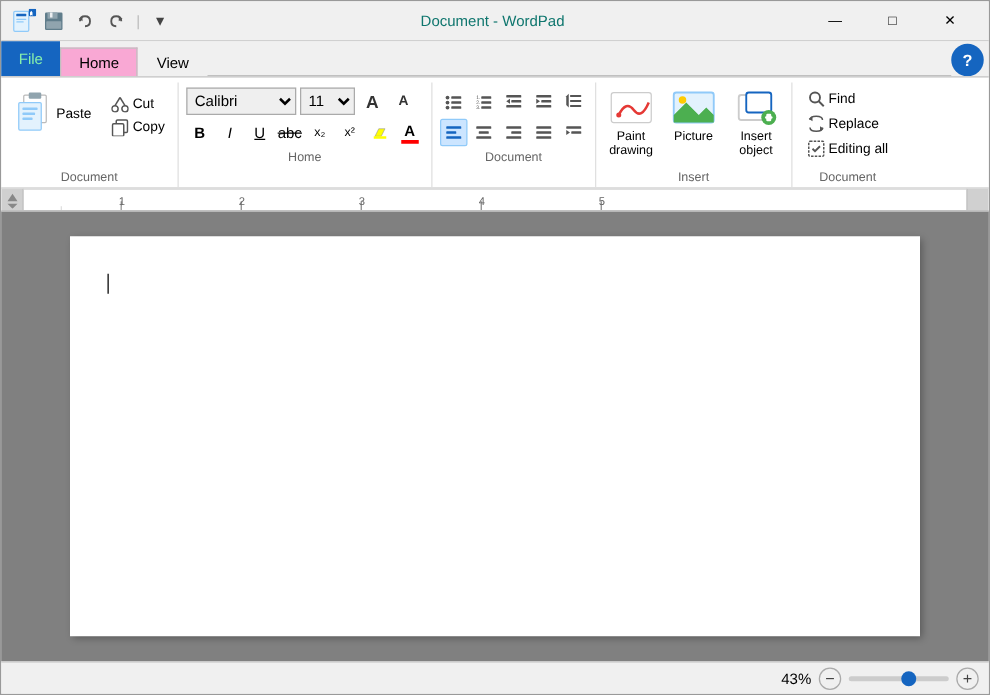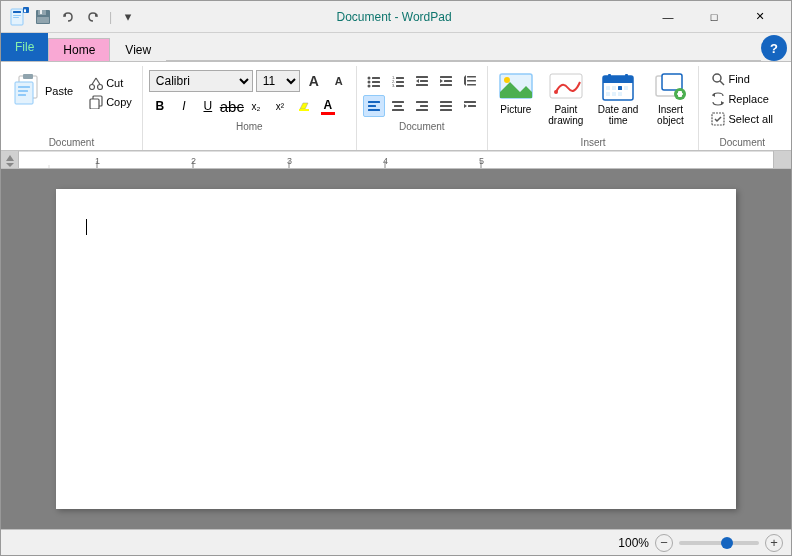--- a/index.html
+++ b/index.html
@@ -92,21 +92,21 @@
       display: flex;
       align-items: center;
       gap: 3px;
       padding: 2px 4px;
       cursor: pointer;
       border-radius: 2px;
       font-size: 11px;
       white-space: nowrap;
     }
     .font-select {
-      width: 104px; height: 22px;
+      width: 88px; height: 22px;
       border: 1px solid #aaa;
       font-size: 12px;
       padding: 0 2px;
       cursor: pointer;
     }
     .size-select {
       width: 44px; height: 22px;
       border: 1px solid #aaa;
       font-size: 12px;
       padding: 0 2px;
@@ -308,21 +308,21 @@
         <select class="size-select">
           <option>11</option>
         </select>
         <div class="font-btn" style="font-size:14px; font-weight:bold; color:#333;">A</div>
         <div class="font-btn" style="font-size:11px; font-weight:bold; color:#333;">A</div>
       </div>
       <div style="display:flex; gap:2px; align-items:center;">
         <div class="font-btn bold">B</div>
         <div class="font-btn italic">I</div>
         <div class="font-btn underline">U</div>
-        <div class="font-btn" style="text-decoration:line-through; font-size:15px;">abc</div>
+        <div class="font-btn" style="text-decoration:line-through; font-size:12px;">abc</div>
         <div class="font-btn" style="font-size:10px;">x₂</div>
         <div class="font-btn" style="font-size:10px;">x²</div>
         <div class="font-btn">
           <svg width="14" height="14" viewBox="0 0 14 14">
             <path d="M3 10 L6 4 L11 4 L8 10 Z" fill="#ffff00" stroke="#999" stroke-width="0.5"></path>
             <rect x="2" y="10" width="10" height="2" fill="#ffff00"></rect>
           </svg>
         </div>
         <div class="font-btn">
           <div style="display:flex;flex-direction:column;align-items:center;">
@@ -421,55 +421,37 @@
         </div>
       </div>
       <div class="ribbon-group-label">Document</div>
     </div>
 
     <div style="display:flex; flex-direction:column; border-right:1px solid #e0e0e0; padding:4px 4px 0 4px;">
       <div style="display:flex; gap:2px; flex:1; align-items:flex-start;">
 
         <div class="insert-btn">
           <svg width="36" height="32" viewBox="0 0 36 32">
+            <rect x="2" y="2" width="32" height="24" rx="2" fill="white" stroke="#ccc" stroke-width="1"></rect>
+            <path d="M8 20 Q14 8 20 16 Q26 24 32 10" fill="none" stroke="#e53935" stroke-width="2"></path>
+            <circle cx="8" cy="20" r="2" fill="#e53935"></circle>
+          </svg>
+          <span style="font-size:10px; text-align:center; white-space:pre;">Paint
+drawing</span>
+        </div>
+
+        <div class="insert-btn">
+          <svg width="36" height="32" viewBox="0 0 36 32">
             <rect x="2" y="2" width="32" height="24" rx="2" fill="#e3f2fd" stroke="#90caf9" stroke-width="1.5"></rect>
             <circle cx="9" cy="8" r="3" fill="#ffcc02"></circle>
             <polygon points="2,20 12,10 22,20 28,14 34,20 34,26 2,26" fill="#4caf50"></polygon>
           </svg>
           <span style="font-size:10px;">Picture</span>
         </div>
 
-        <div class="insert-btn">
-          <svg width="36" height="32" viewBox="0 0 36 32">
-            <rect x="2" y="2" width="32" height="24" rx="2" fill="white" stroke="#ccc" stroke-width="1"></rect>
-            <path d="M8 20 Q14 8 20 16 Q26 24 32 10" fill="none" stroke="#e53935" stroke-width="2"></path>
-            <circle cx="8" cy="20" r="2" fill="#e53935"></circle>
-          </svg>
-          <span style="font-size:10px; text-align:center; white-space:pre;">Paint
-drawing</span>
-        </div>
-
-        <div class="insert-btn">
-          <svg width="36" height="32" viewBox="0 0 36 32">
-            <rect x="3" y="4" width="30" height="24" rx="2" fill="white" stroke="#1565c0" stroke-width="1.5"></rect>
-            <rect x="3" y="4" width="30" height="7" rx="2" fill="#1565c0"></rect>
-            <rect x="3" y="8" width="30" height="3" fill="#1565c0"></rect>
-            <rect x="8" y="2" width="3" height="6" rx="1" fill="#1565c0"></rect>
-            <rect x="25" y="2" width="3" height="6" rx="1" fill="#1565c0"></rect>
-            <rect x="6" y="14" width="4" height="4" rx="0.5" fill="#e3f2fd"></rect>
-            <rect x="12" y="14" width="4" height="4" rx="0.5" fill="#e3f2fd"></rect>
-            <rect x="18" y="14" width="4" height="4" rx="0.5" fill="#1565c0"></rect>
-            <rect x="24" y="14" width="4" height="4" rx="0.5" fill="#e3f2fd"></rect>
-            <rect x="6" y="20" width="4" height="4" rx="0.5" fill="#e3f2fd"></rect>
-            <rect x="12" y="20" width="4" height="4" rx="0.5" fill="#e3f2fd"></rect>
-            <rect x="18" y="20" width="4" height="4" rx="0.5" fill="#e3f2fd"></rect>
-          </svg>
-          <span style="font-size:10px; text-align:center; white-space:pre;">Date and
-time</span>
-        </div>
 
         <div class="insert-btn">
           <svg width="36" height="32" viewBox="0 0 36 32">
             <rect x="4" y="4" width="24" height="20" rx="2" fill="white" stroke="#ccc" stroke-width="1.5"></rect>
             <rect x="10" y="2" width="20" height="16" rx="2" fill="white" stroke="#1565c0" stroke-width="1.5"></rect>
             <circle cx="28" cy="22" r="6" fill="#4caf50"></circle>
             <rect x="26" y="19" width="4" height="6" rx="1" fill="white"></rect>
             <rect x="25" y="21" width="6" height="2" rx="1" fill="white"></rect>
           </svg>
           <span style="font-size:10px; text-align:center; white-space:pre;">Insert
@@ -495,21 +477,21 @@
             <path d="M12 10 Q12 13 7 13 Q2 13 2 10" fill="none" stroke="#555" stroke-width="1.2"></path>
             <polygon points="13,11 10,13 10,9" fill="#555"></polygon>
           </svg>
           <span>Replace</span>
         </div>
         <div class="small-btn">
           <svg width="14" height="14" viewBox="0 0 14 14">
             <rect x="1" y="1" width="12" height="12" rx="1" fill="none" stroke="#555" stroke-width="1.2" stroke-dasharray="2,1"></rect>
             <path d="M4 7 L6 9 L10 5" fill="none" stroke="#555" stroke-width="1.5"></path>
           </svg>
-          <span>Select all</span>
+          <span>Editing all</span>
         </div>
       </div>
       <div class="ribbon-group-label">Document</div>
     </div>
 
   </div>
 
   <div class="ruler">
     <div style="width:18px; height:100%; background:#d0d0d0; border-right:1px solid #bbb; display:flex; align-items:center; justify-content:center;">
       <svg width="10" height="14" viewBox="0 0 10 14">
@@ -542,21 +524,21 @@
   </div>
 
   <div class="doc-area" style="flex:1; background:#808080; overflow:auto; display:flex; justify-content:center; padding:20px;">
     <div class="doc-page" style="background:white; width:680px; min-height:280px; box-shadow:2px 2px 6px rgba(0,0,0,0.3); padding:30px;">
       <div class="cursor"></div>
     </div>
   </div>
 
   <div class="status-bar">
     <div style="flex:1;"></div>
-    <span class="zoom-text">100%</span>
+    <span class="zoom-text">43%</span>
     <div class="zoom-minus">−</div>
     <div class="zoom-slider">
       <div class="zoom-thumb"></div>
     </div>
     <div class="zoom-plus">+</div>
   </div>
 
 </div>
 
 </body></html>

